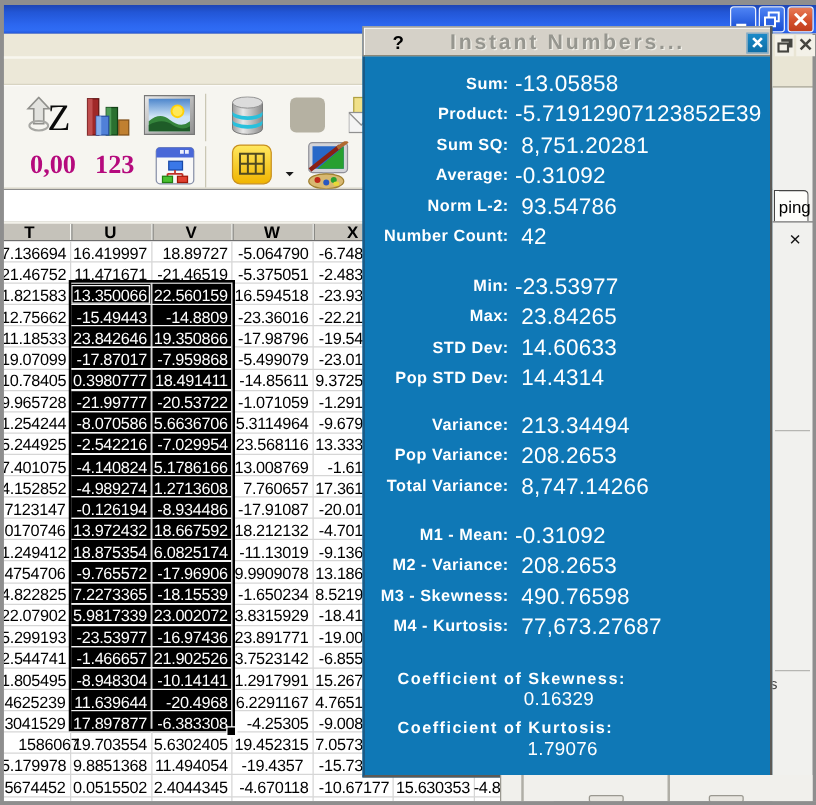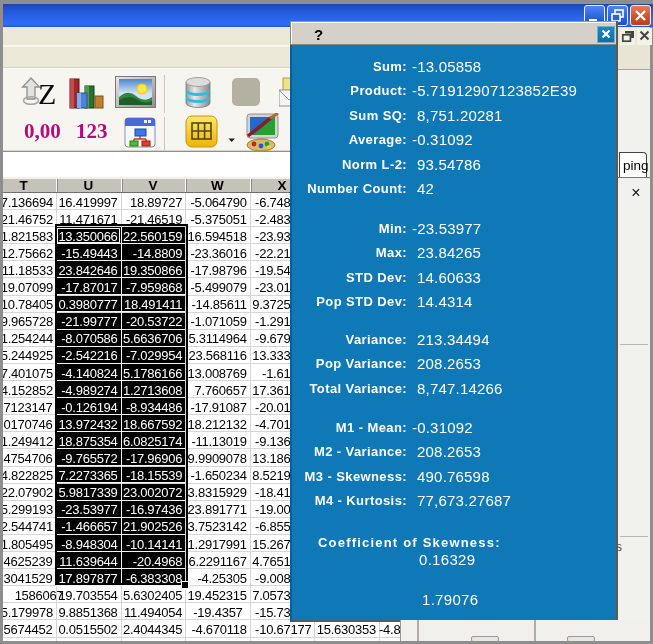--- a/index.html
+++ b/index.html
@@ -42,21 +42,21 @@
 #dtitle{left:290px;top:21px;width:326px;height:24px;background:#d5d1c8;
  border-left:1px solid #88888a;border-top:1px solid #9a9a9c;border-bottom:1px solid #8a8778;
  box-shadow:inset 1px 1px 0 #fbfbf8}
 #dtext{left:290px;top:24px;width:328px;height:20px;text-align:center;color:#96968f;
  font-weight:bold;font-size:17px;letter-spacing:2.2px;text-shadow:1px 1px 0 #f0efe8}
 #dq{left:314px;top:26px;color:#000;font-weight:bold;font-size:15px}
 #dx{left:597px;top:26px;width:18px;height:17px;background:linear-gradient(#1a8ac8,#0e6ea6);
  border:1px solid #7fa8c4;text-align:center}
 .dl{position:absolute;right:246px;color:#fff;font-weight:bold;font-size:13px;letter-spacing:0.4px;
  line-height:16px;white-space:nowrap}
-.dv{position:absolute;color:#fff;font-size:15px;line-height:16px;
+.dv{position:absolute;color:#fff;font-size:18px;line-height:16px;
  letter-spacing:0.2px;white-space:nowrap}
 .dl2{position:absolute;left:318px;color:#fff;font-weight:bold;font-size:13px;letter-spacing:1.2px;line-height:16px}
 .dv2{position:absolute;color:#fff;font-size:15px;line-height:16px;letter-spacing:0.3px}
 
 
 #rpanel{left:618px;top:27px;width:35px;height:614px;background:#f1f1ee}
 #rbeige{left:618px;top:27px;width:35px;height:43px;background:#e9e5d4;
  border-bottom:1px solid #a8a598}
 #rtab{left:619px;top:152px;width:28px;height:25px;background:#fdfdfb;
  border:1px solid #444;border-bottom:none;border-radius:0 4px 0 0;
@@ -424,20 +424,21 @@
       repeating-linear-gradient(to bottom,transparent 0,transparent 16.1px,#f4f4f4 16.1px,#f4f4f4 17.1px)"></div>
     <div class="abs" style="left:53.5px;top:34.7px;width:63.2px;height:15.6px;border:1px solid #f4f4f4"></div>
 
     <div class="abs" style="left:52px;top:31.4px;width:133px;height:361px;border:2px solid #000"></div>
     <div class="abs" style="left:178px;top:388px;width:9px;height:9px;background:#fff"></div>
     <div class="abs" style="left:179px;top:389px;width:6px;height:6px;background:#000"></div>
   </div>
 
   <div class="abs" id="dlg"></div>
   <div class="abs" id="dtitle"></div>
+  <div class="abs" id="dtext">Instant Numbers...</div>
   <div class="abs" id="dq">?</div>
   <div class="abs" id="dx"><svg width="16" height="15">
         <path d="M4.5 3.5 L11.5 10.5 M11.5 3.5 L4.5 10.5" stroke="#fff" stroke-width="2.2"></path>
       </svg></div>
 <div class="dl" style="top:58.5px">Sum:</div>
 <div class="dv" style="top:58.5px;left:412px">-13.05858</div>
 <div class="dl" style="top:83px">Product:</div>
 <div class="dv" style="top:83px;left:412px">-5.71912907123852E39</div>
 <div class="dl" style="top:107.5px">Sum SQ:</div>
 <div class="dv" style="top:107.5px;left:417px">8,751.20281</div>
@@ -464,20 +465,21 @@
 <div class="dl" style="top:419.5px">M1 - Mean:</div>
 <div class="dv" style="top:419.5px;left:412px">-0.31092</div>
 <div class="dl" style="top:444px">M2 - Variance:</div>
 <div class="dv" style="top:444px;left:417px">208.2653</div>
 <div class="dl" style="top:468.5px">M3 - Skewness:</div>
 <div class="dv" style="top:468.5px;left:417px">490.76598</div>
 <div class="dl" style="top:493px">M4 - Kurtosis:</div>
 <div class="dv" style="top:493px;left:417px">77,673.27687</div>
 <div class="dl2" style="top:534.5px">Coefficient of Skewness:</div>
 <div class="dv2" style="top:551.5px;left:419px">0.16329</div>
+<div class="dl2" style="top:574px">Coefficient of Kurtosis:</div>
 <div class="dv2" style="top:591.5px;left:422px">1.79076</div>
 
   <div class="abs" id="rpanel"></div>
   <div class="abs" id="rbeige"></div>
   <div class="abs" id="rtab">ping</div>
   <div class="abs" id="rline"></div>
   <div class="abs" id="rx">×</div>
   <div class="abs" style="left:620px;top:344px;width:28px;height:1px;background:#b6b6b2"></div>
   <div class="abs" style="left:620px;top:536px;width:28px;height:1px;background:#b6b6b2"></div>
   <div class="abs" style="left:618px;top:541px;width:6px;height:12px;overflow:hidden;color:#444;font-size:12px;line-height:12px"><span style="margin-left:-2px">s</span></div>

